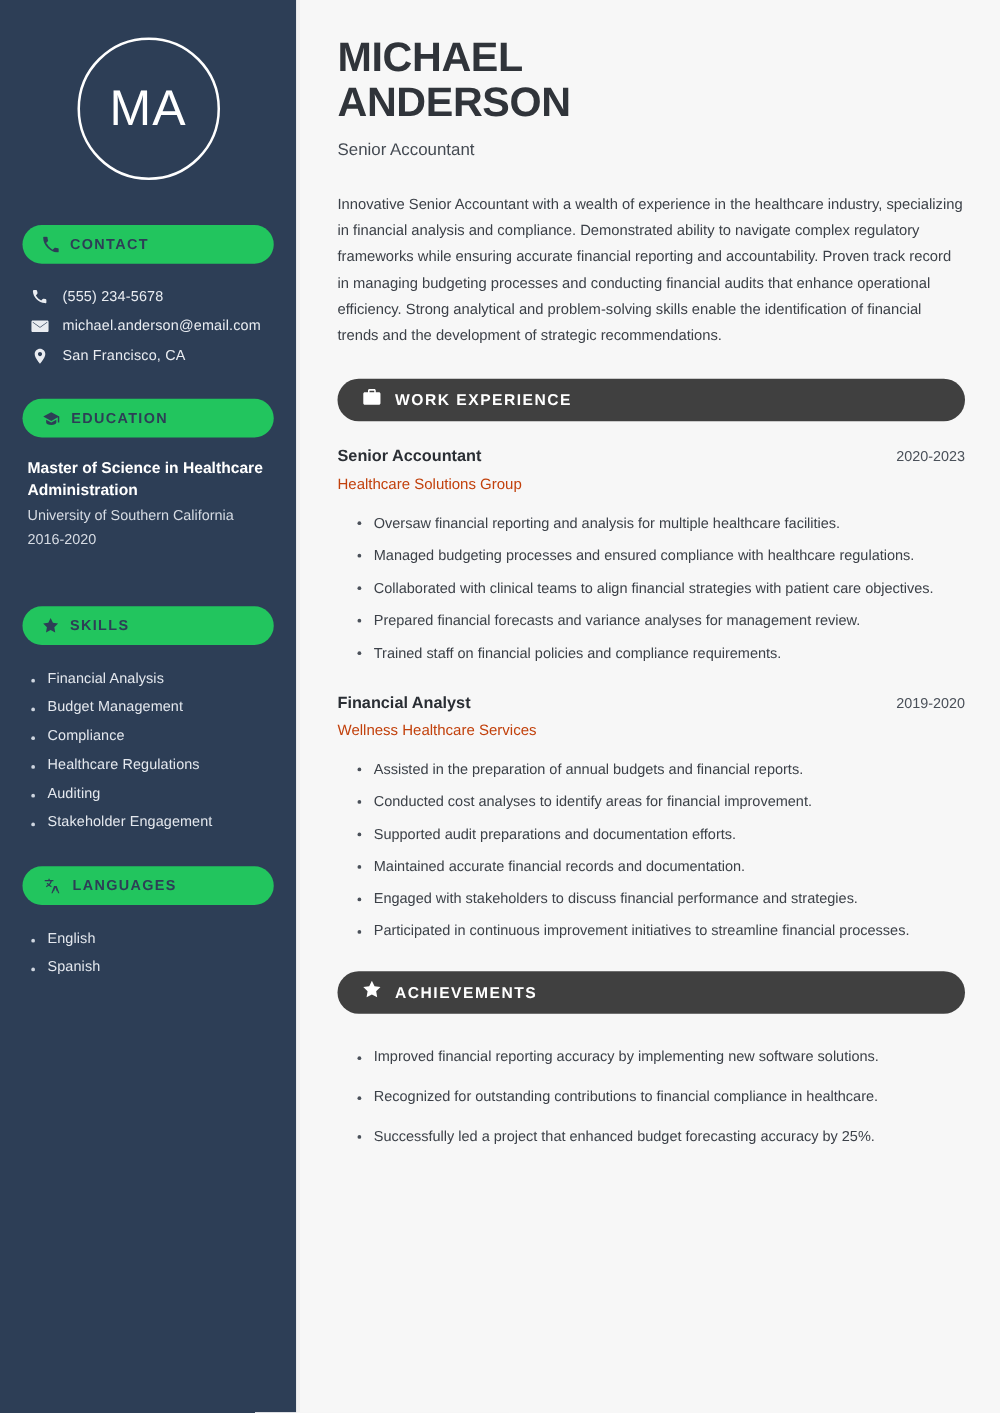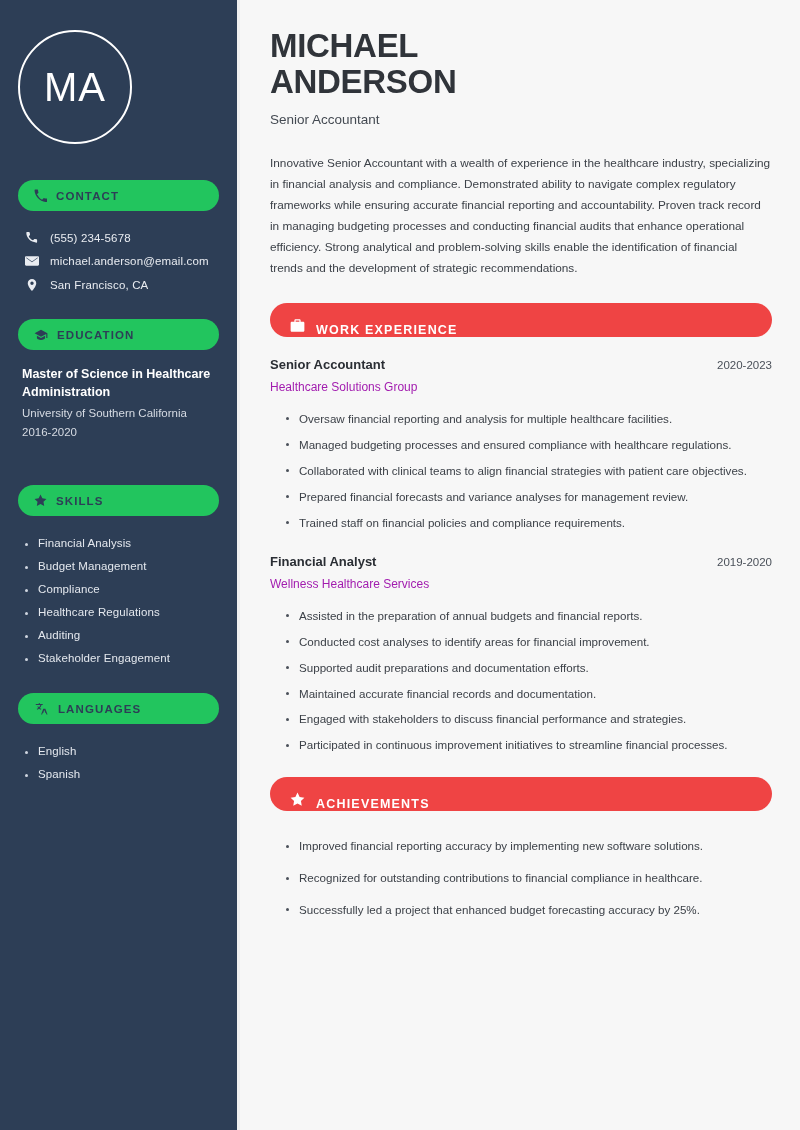--- a/index.html
+++ b/index.html
@@ -24,20 +24,21 @@
   .sidebar {
     width: 237px;
     flex: 0 0 237px;
     background: #2d3e56;
     padding: 26px 18px 30px 18px;
     color: #ffffff;
   }
 
   .avatar-wrap {
     display: flex;
+    justify-content: center;
     margin-top: 4px;
     margin-bottom: 36px;
   }
   .avatar {
     width: 114px;
     height: 114px;
     border-radius: 50%;
     border: 2px solid #ffffff;
     display: flex;
     align-items: center;
@@ -148,25 +149,25 @@
 
   .summary {
     font-size: 11.8px;
     color: #3c4148;
     line-height: 1.78;
     margin-bottom: 24px;
     text-align: left;
   }
 
   .sec-pill {
-    background: #ef4444;
+    background: #404040;
     border-radius: 999px;
     height: 34px;
     display: flex;
-    align-items: flex-end;
+    align-items: center;
     gap: 11px;
     padding: 0 20px;
     margin-bottom: 20px;
   }
   .sec-pill .sec-label {
     color: #ffffff;
     font-size: 12.5px;
     font-weight: bold;
     letter-spacing: 1.2px;
   }
@@ -183,21 +184,21 @@
     color: #2a2e34;
   }
   .job-dates {
     font-size: 11.5px;
     color: #4a5059;
     white-space: nowrap;
     padding-left: 12px;
   }
   .job-company {
     font-size: 12px;
-    color: #a21caf;
+    color: #c2410c;
     margin-top: 8px;
     margin-bottom: 11px;
   }
 
   .bullets { list-style: none; padding: 0; margin: 12px; }
   .bullets li {
     position: relative;
     font-size: 11.6px;
     color: #3c4148;
     line-height: 1.62;

